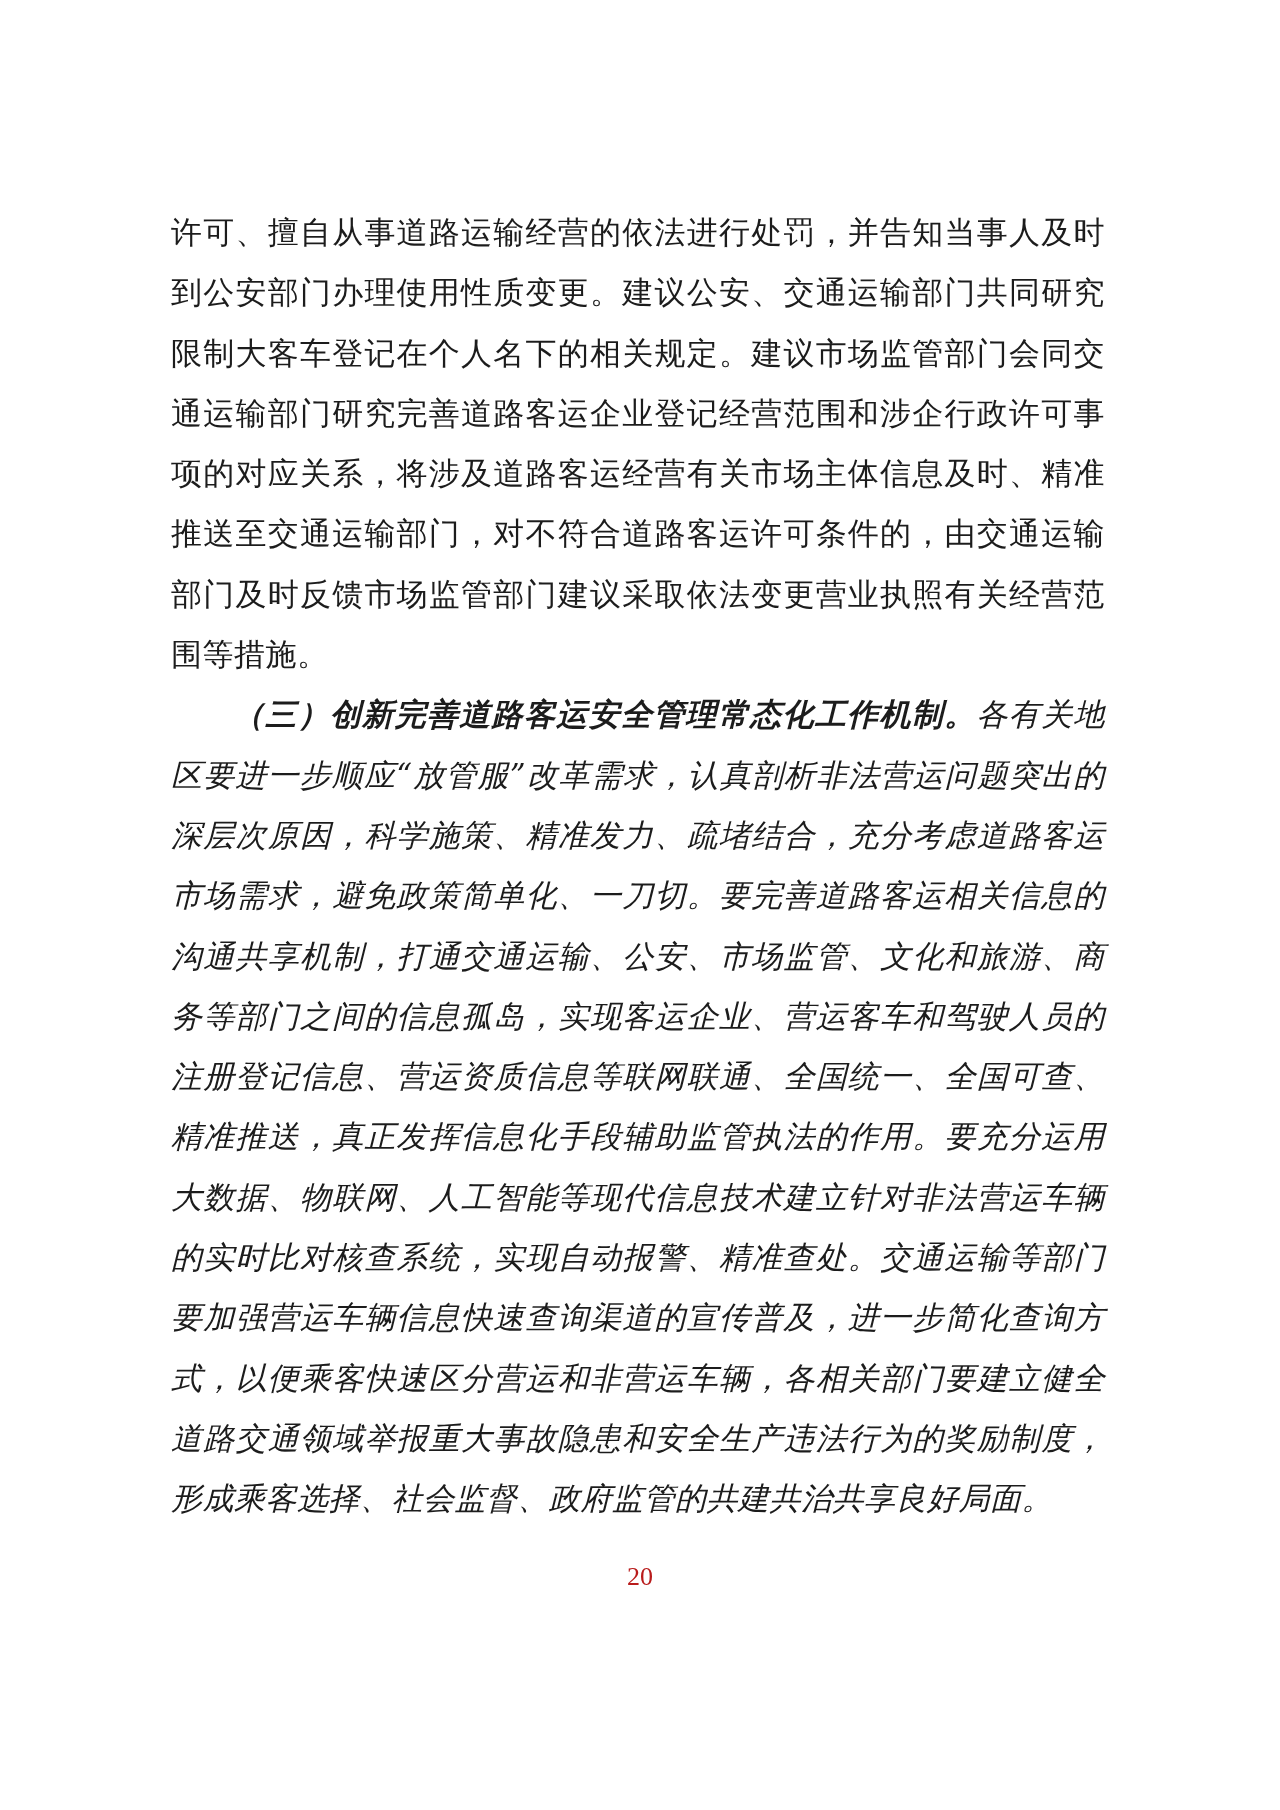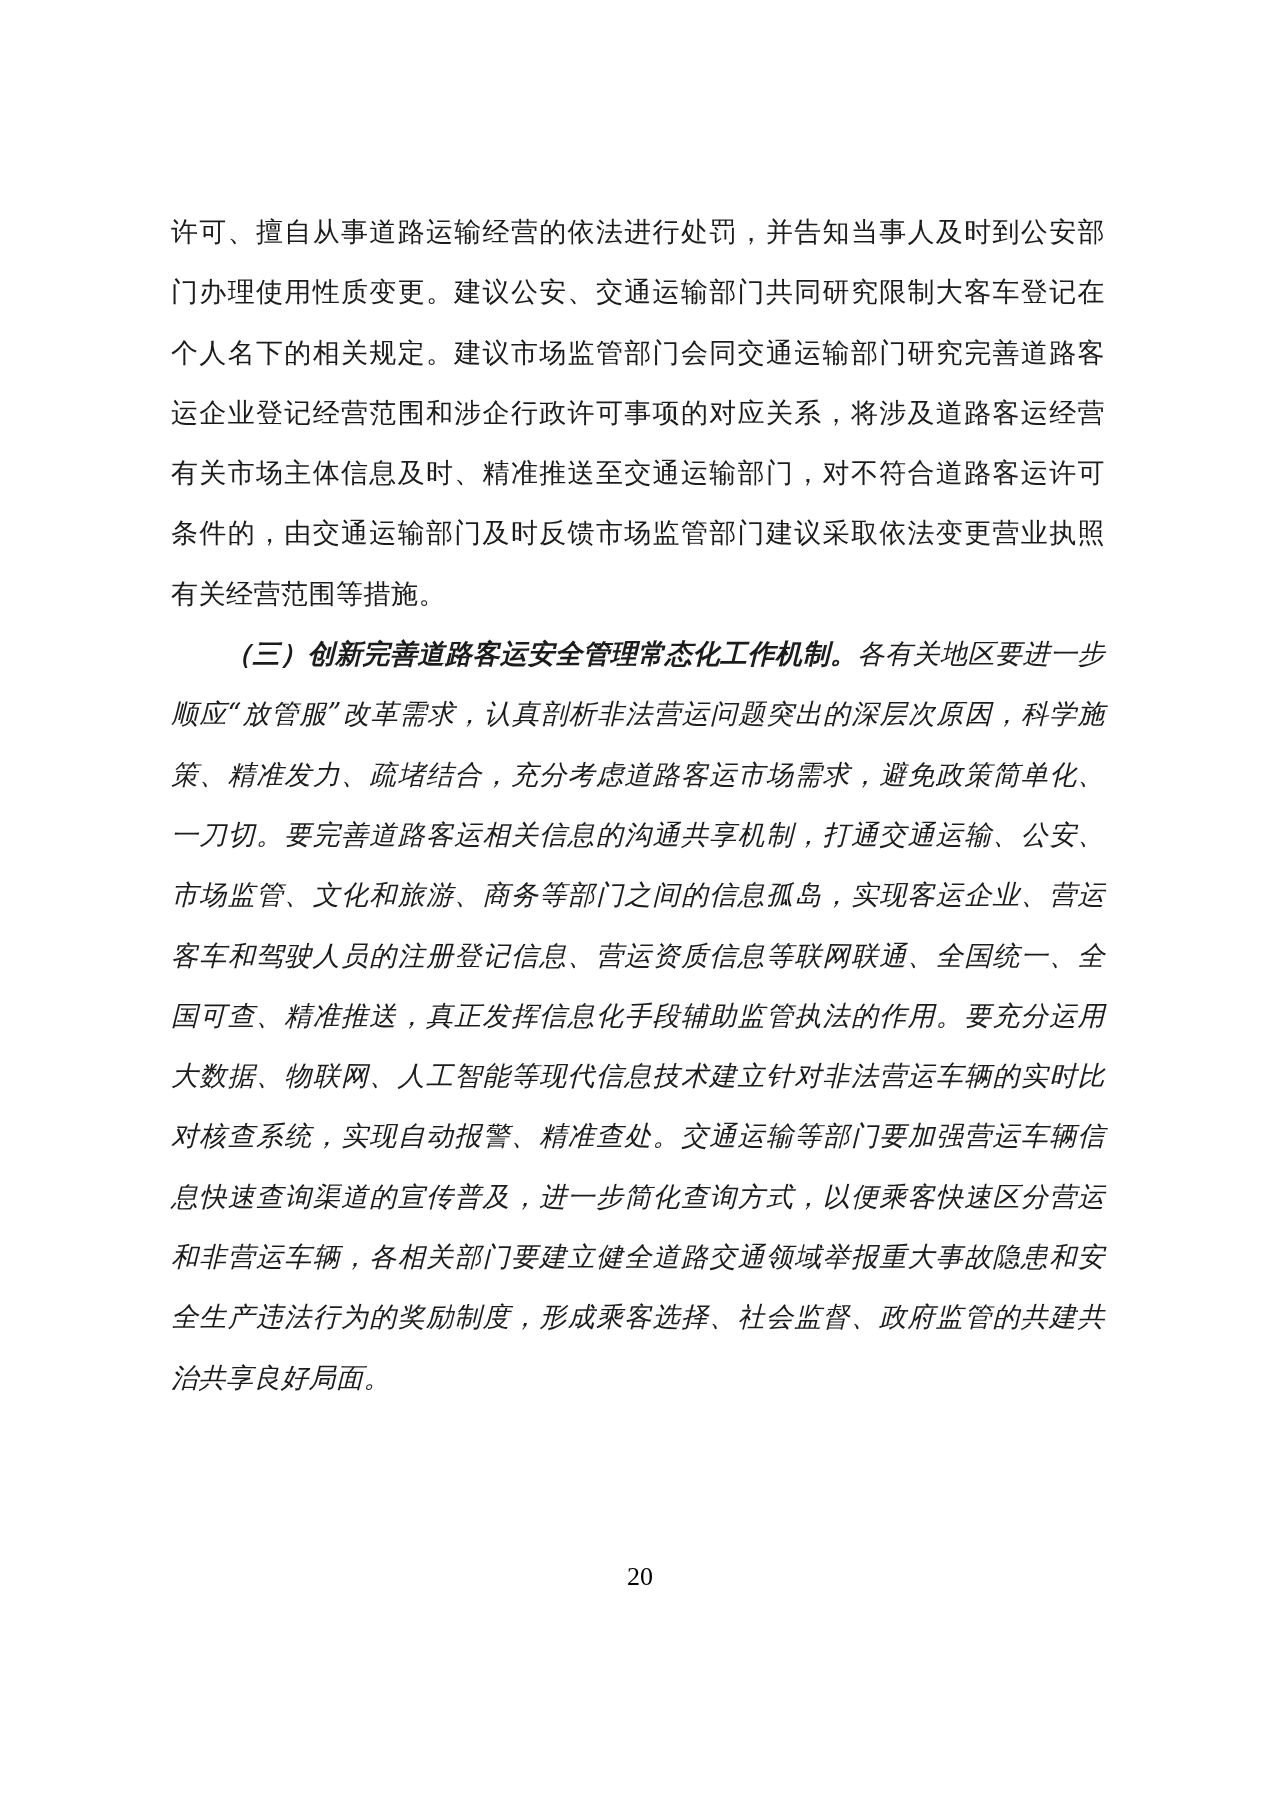--- a/index.html
+++ b/index.html
@@ -18,21 +18,21 @@
   .page {
     position: absolute;
     inset: 0;
     background: #ffffff;
   }
   .text-block {
     position: absolute;
     left: 171px;
     top: 202px;
     width: 934px;
-    font-size: 27px;
+    font-size: 31px;
     line-height: 60.3px;
     letter-spacing: 0.5px;
   }
   .text-block p {
     margin: 0;
     padding: 0;
     text-align: justify;
     text-justify: inter-character;
     text-align-last: left;
   }
@@ -45,21 +45,21 @@
   }
   .page-footer {
     position: absolute;
     left: 0;
     top: 1562px;
     width: 100%;
     text-align: center;
   }
   .page-number {
     font-size: 26px;
-    color: #000000;
+    color: #b91c1c;
     font-family: "Liberation Serif", "DejaVu Serif", serif;
   }
 </style>
 </head>
 <body>
 
 <div class="page">
 
   <main class="text-block">
 

